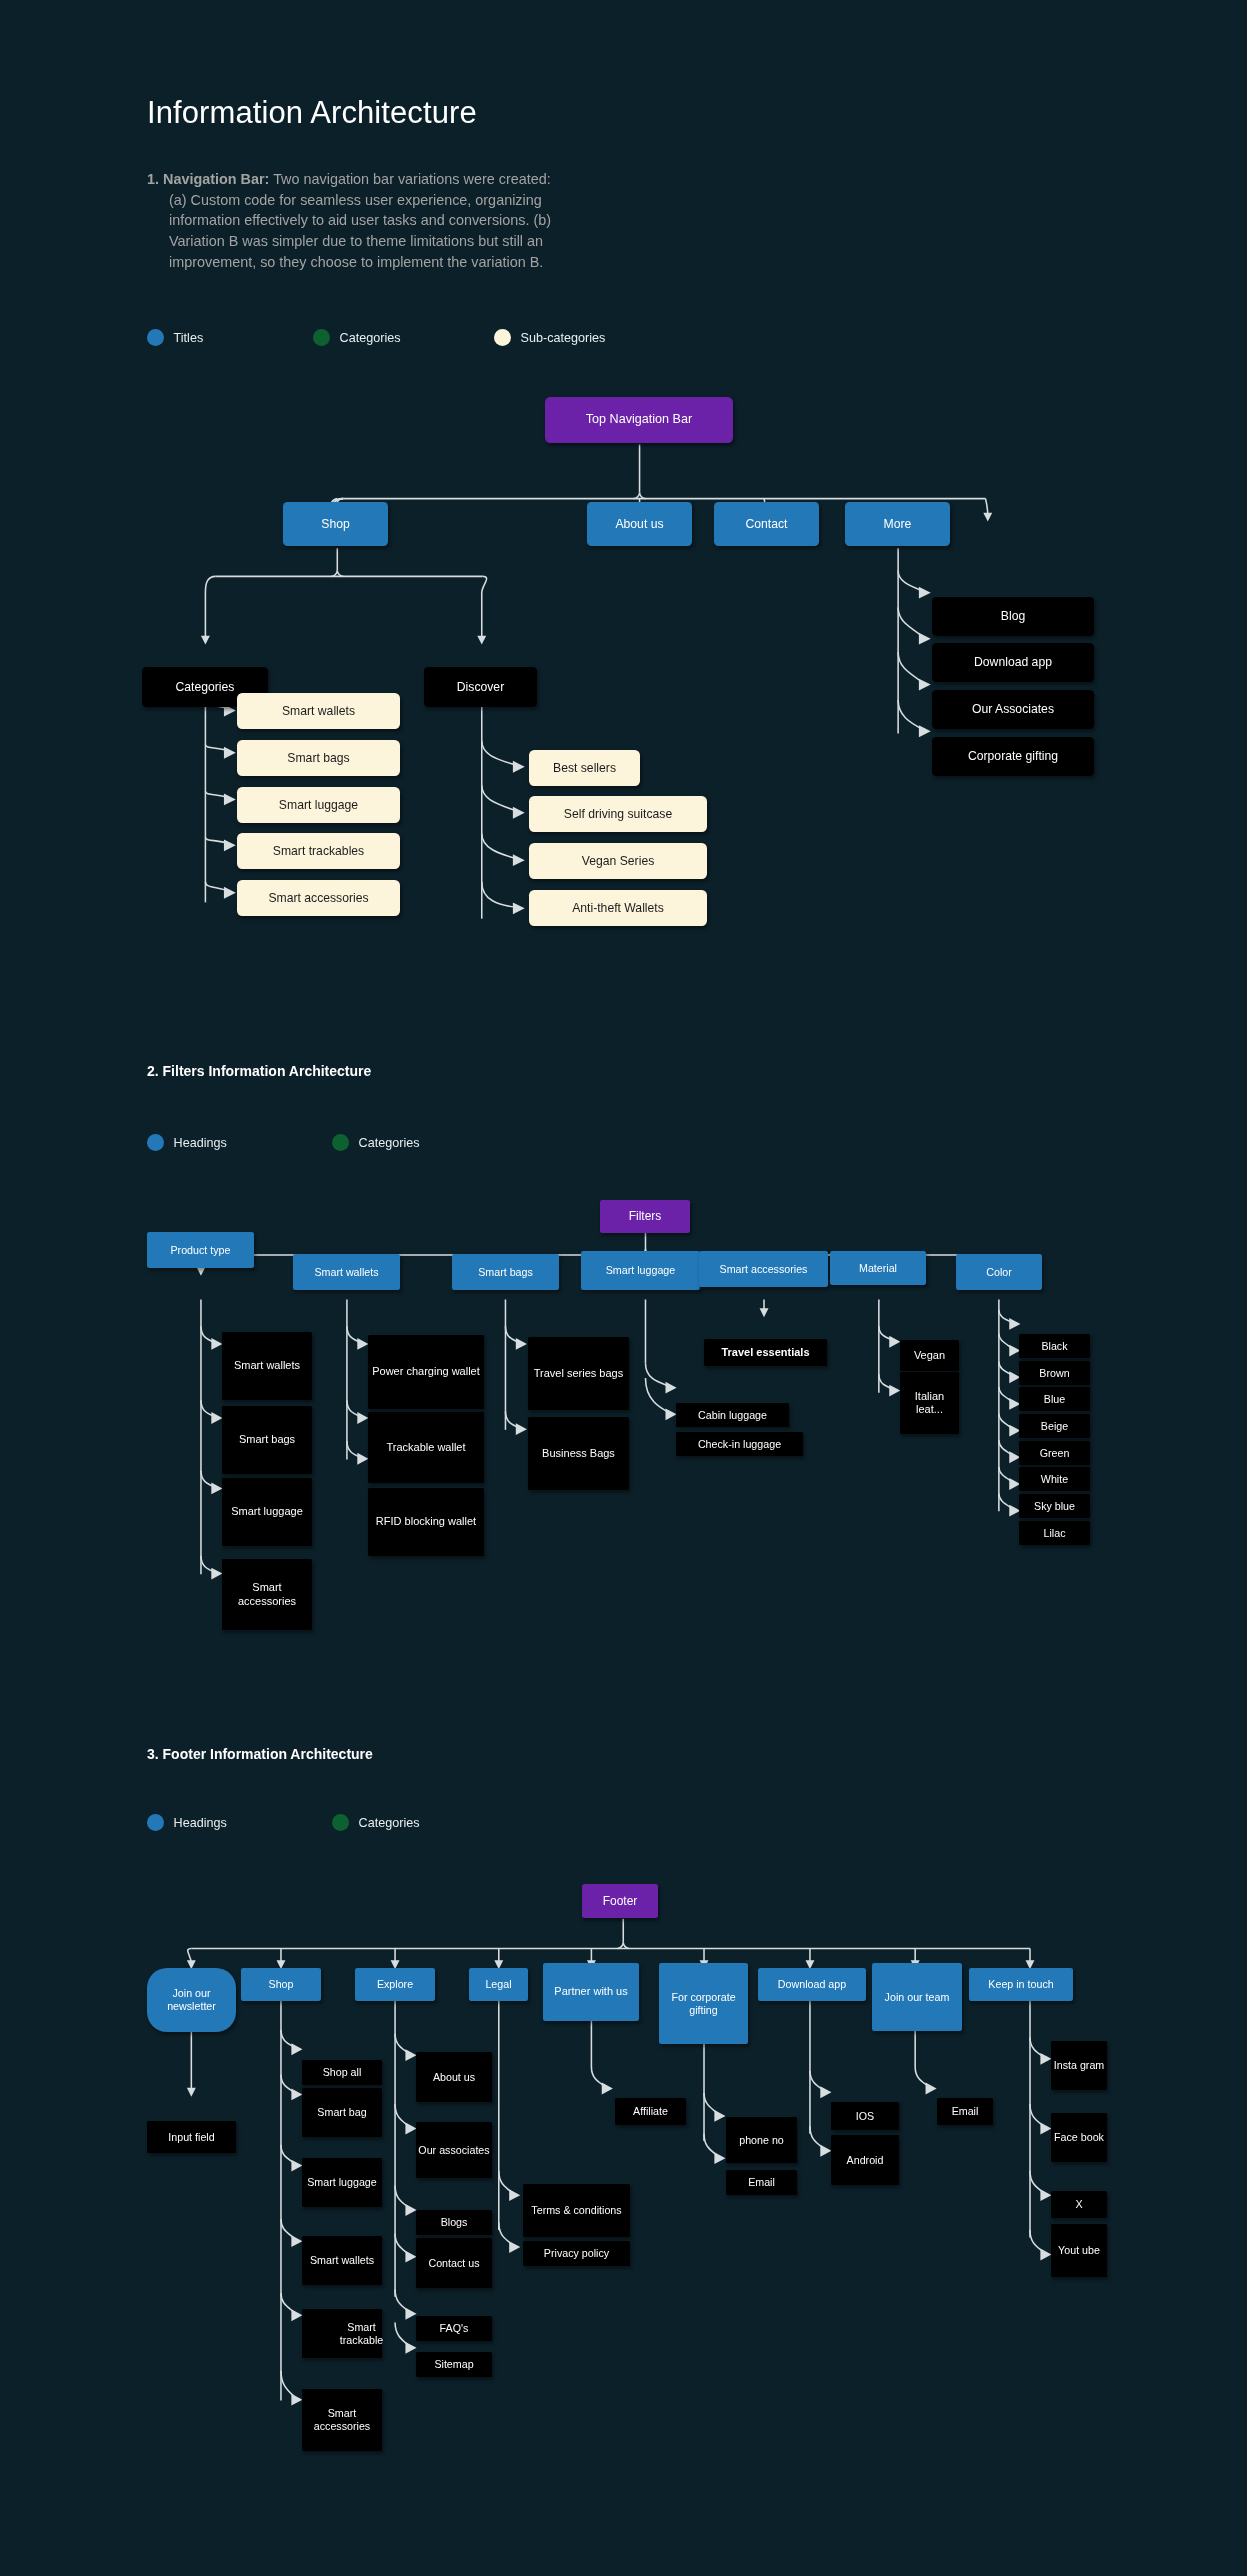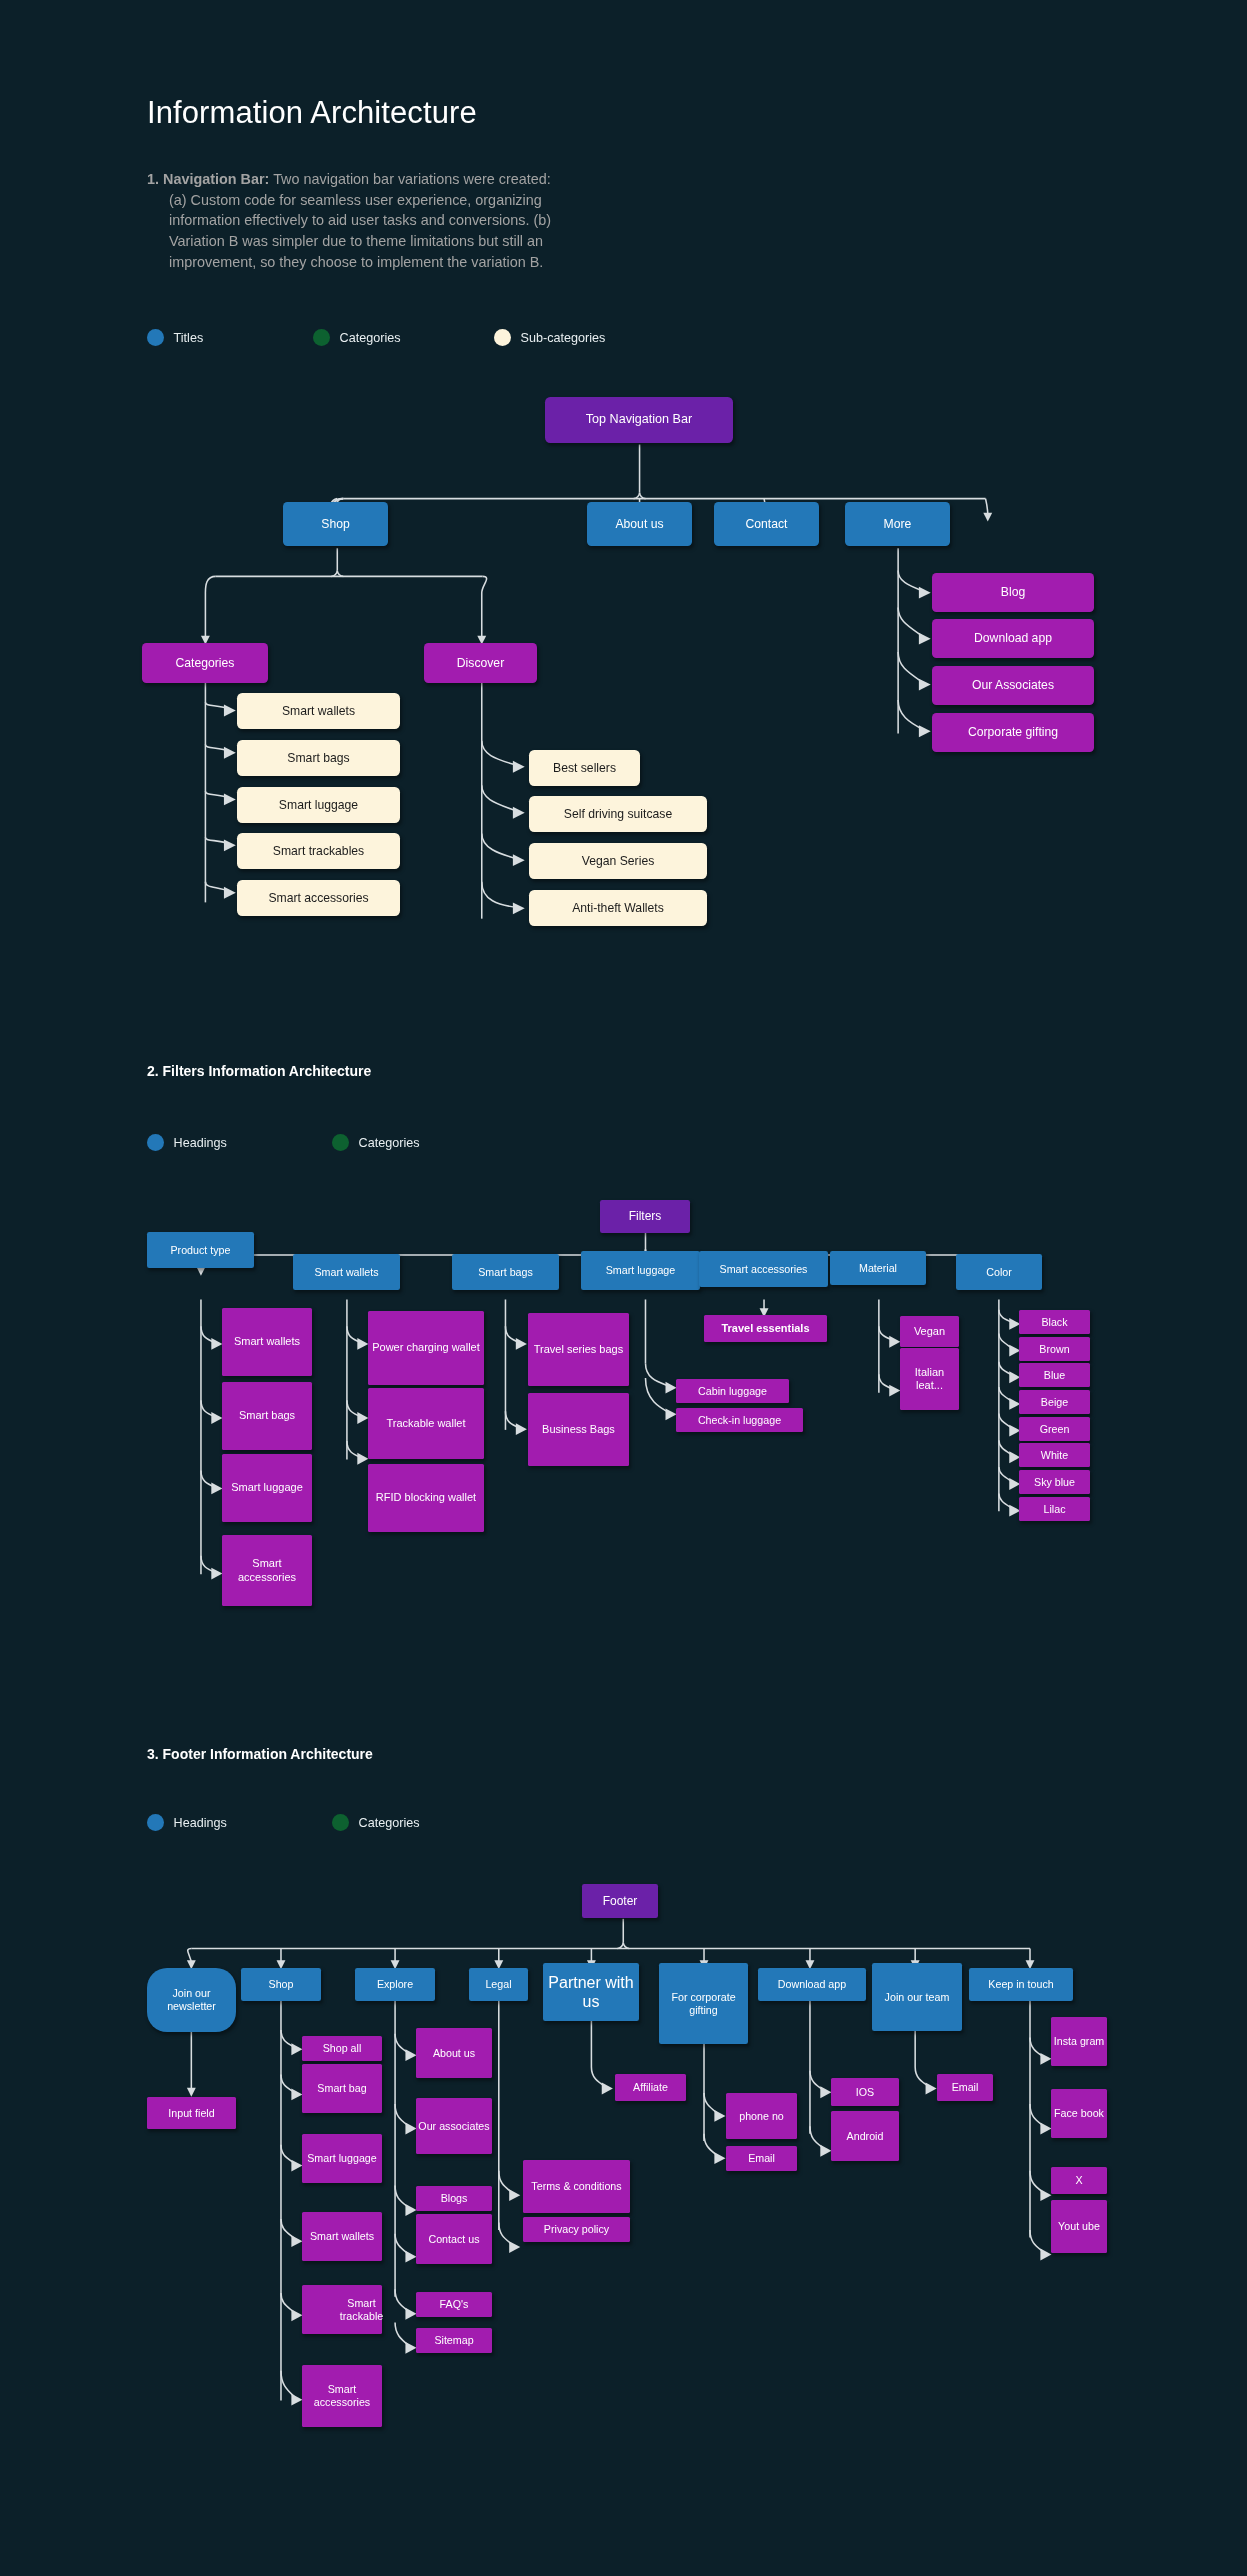--- a/index.html
+++ b/index.html
@@ -39,21 +39,21 @@
   
   .node {
     position: absolute; display:flex; align-items:center; justify-content:center;
     text-align:center; line-height:1.2;
     box-shadow: 1.5px 2.2px 3.7px rgba(0,0,0,.38);
   }
   .n-root { background:#6b21a8; color:#fff; border-radius:5.2px; font-size:12.6px; }
   .n-root.sq { border-radius:2.2px; }
   .n-title { background:#2378b8; color:#fff; border-radius:4.4px; font-size:12.2px; }
   .n-title.sq { border-radius:2.2px; }
-  .n-cat { background:#a21caf; color:#fff; border-radius:4.4px; font-size:12.2px; }
+  .n-cat { background:#000000; color:#fff; border-radius:4.4px; font-size:12.2px;margin-top:24px; }
   .n-cat.sq { border-radius:1.5px; }
   .n-sub { background:#fdf4dc; color:#1c1c1c; border-radius:5.2px; font-size:12.2px; }
 
   .edges { position:absolute; left:0; top:0; width:1248px; height:2576px; pointer-events:none; }
   .edges path { fill:none; stroke:#d8dde0; stroke-width:2.1; }
   .edges polygon, .edges .ah { fill:#d8dde0; }
 </style>
 </head>
 <body>
 
@@ -413,21 +413,21 @@
     <path d="M1390 3010 C1390 3028 1399 3032 1411 3042"></path>
     <polygon points="1404,3035 1419,3043 1404,3051"></polygon>
   </svg>
 
   <div class="node n-root sq" style="left:582px; top:1884px; width:76px; height:34px; font-size:12px;">Footer</div>
 
   <div class="node n-title sq" style="left:147px; top:1968px; width:89px; height:64px; font-size:10.7px;border-radius:20px;">Join our newsletter</div>
   <div class="node n-title sq" style="left:241px; top:1968px; width:80px; height:33px; font-size:10.7px;">Shop</div>
   <div class="node n-title sq" style="left:355px; top:1968px; width:80px; height:33px; font-size:10.7px;">Explore</div>
   <div class="node n-title sq" style="left:469px; top:1968px; width:59px; height:33px; font-size:10.7px;">Legal</div>
-  <div class="node n-title sq" style="left:543px; top:1963px; width:96px; height:58px; font-size:16px;">Partner with us</div>
+  <div class="node n-title sq" style="left:543px; top:1963px; width:96px; height:58px; font-size:11px;">Partner with us</div>
   <div class="node n-title sq" style="left:659px; top:1963px; width:89px; height:81px; font-size:10.7px;">For corporate gifting</div>
   <div class="node n-title sq" style="left:758px; top:1968px; width:108px; height:33px; font-size:10.7px;">Download app</div>
   <div class="node n-title sq" style="left:872px; top:1963px; width:90px; height:68px; font-size:10.7px;">Join our team</div>
   <div class="node n-title sq" style="left:969px; top:1968px; width:104px; height:33px; font-size:10.7px;">Keep in touch</div>
 
   <div class="node n-cat sq" style="left:147px; top:2097px; width:89px; height:32px; font-size:10.7px;">Input field</div>
 
   <div class="node n-cat sq" style="left:302px; top:2036px; width:80px; height:25px; font-size:10.7px;">Shop all</div>
   <div class="node n-cat sq" style="left:302px; top:2064px; width:80px; height:49px; font-size:10.7px;">Smart bag</div>
   <div class="node n-cat sq" style="left:302px; top:2134px; width:80px; height:49px; font-size:10.7px;">Smart luggage</div>

